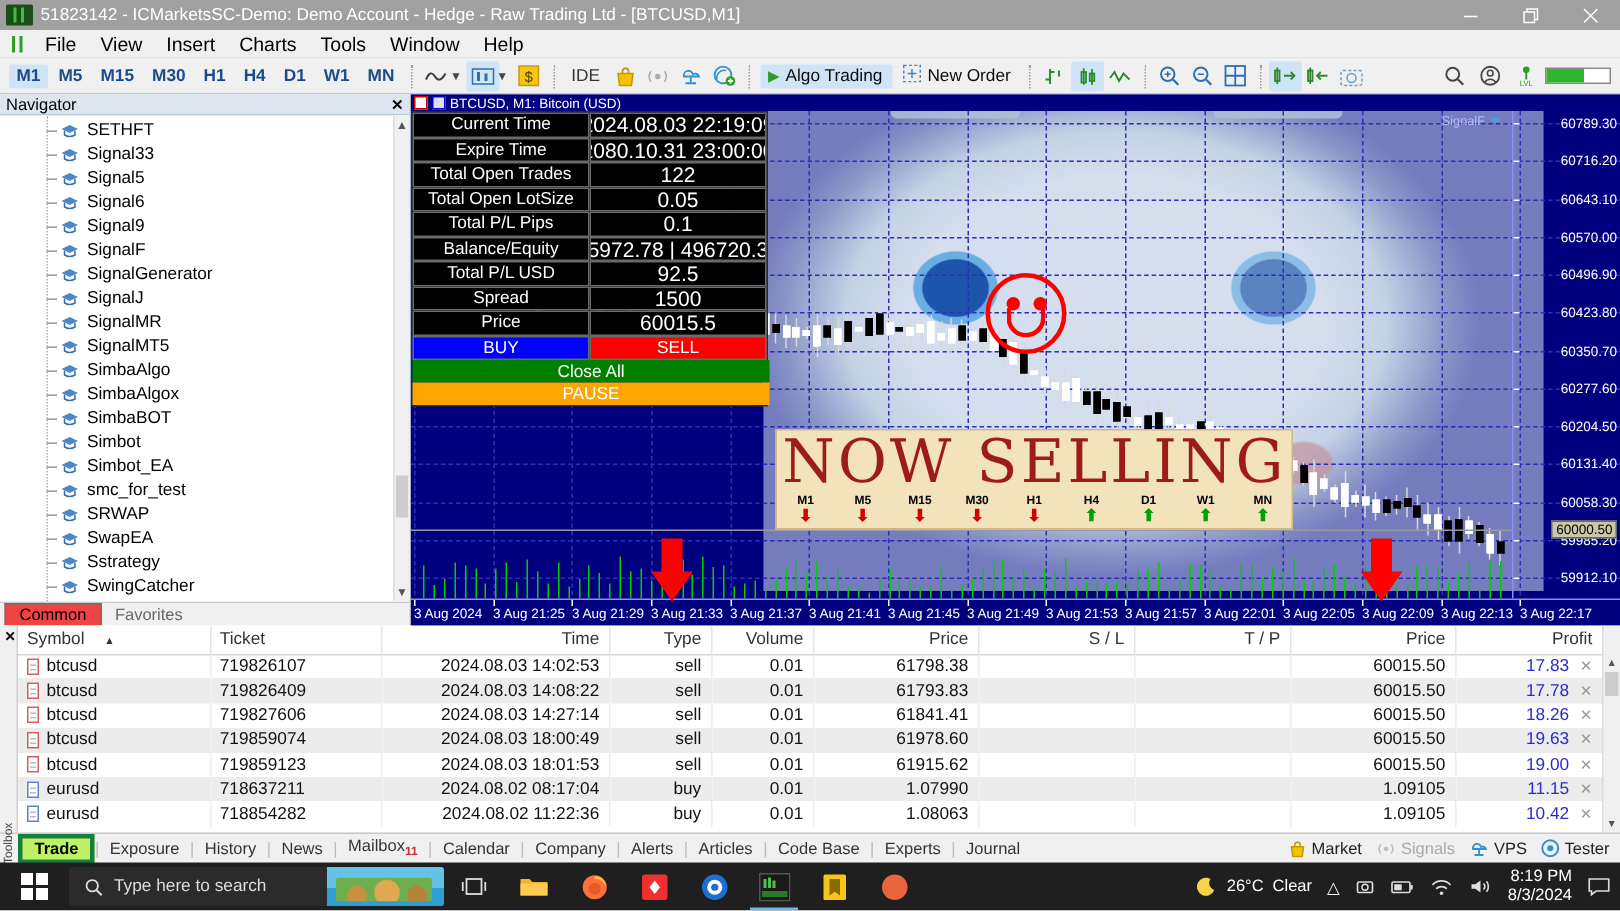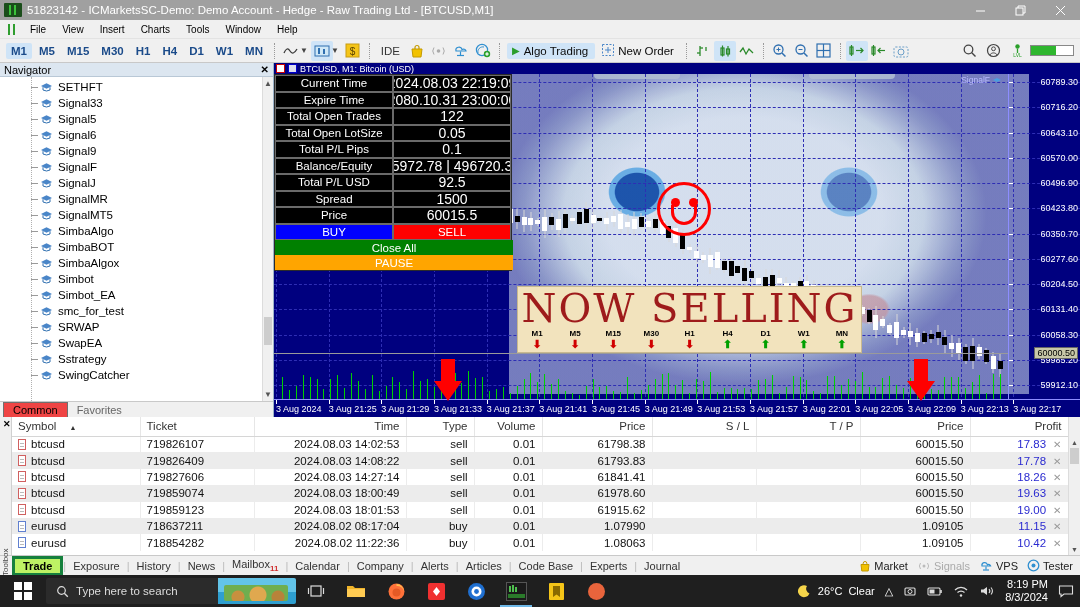--- a/index.html
+++ b/index.html
@@ -30,21 +30,21 @@
   .tb-btns { display: flex; height: 20px; }
   .tb-btn {
     width: 40px; height: 20px; display: flex; align-items: center; justify-content: center;
     color: #ffffff; font-size: 12px;
   }
   .tb-btn svg { display:block; }
 
   
   .menubar {
     height: 19px; background: #f0f0f0; display: flex; align-items: center;
-    border-bottom: 1px solid #e3e3e3; font-size: 10px; color: #000;
+    border-bottom: 1px solid #e3e3e3; font-size: 13px; color: #000;
   }
   .menu-logo {
     width: 22px; display:flex; align-items:center; justify-content:center;
   }
   .menu-logo span { display:inline-block; width:11px; height:11px; position:relative; }
   .menu-logo span::before, .menu-logo span::after {
     content:""; position:absolute; width:2px; height:11px; background:#2f9e2f; top:0;
   }
   .menu-logo span::before { left:2px; }
   .menu-logo span::after  { left:7px; }
@@ -644,20 +644,30 @@
               <span>SignalF</span>
             </div>
             <div class="nav-row">
               <span class="dash"></span>
               <span class="ea-ico">
                 <svg width="13" height="11" viewBox="0 0 13 11">
                   <path d="M1 4 L6.5 1.3 L12 4 L6.5 6.7 Z" fill="#4a86c8"></path>
                   <path d="M3 5.2 V8 Q6.5 10 10 8 V5.2" fill="none" stroke="#2f6fb0" stroke-width="1"></path>
                 </svg>
               </span>
+              <span>SignalGenerator</span>
+            </div>
+            <div class="nav-row">
+              <span class="dash"></span>
+              <span class="ea-ico">
+                <svg width="13" height="11" viewBox="0 0 13 11">
+                  <path d="M1 4 L6.5 1.3 L12 4 L6.5 6.7 Z" fill="#4a86c8"></path>
+                  <path d="M3 5.2 V8 Q6.5 10 10 8 V5.2" fill="none" stroke="#2f6fb0" stroke-width="1"></path>
+                </svg>
+              </span>
               <span>SignalJ</span>
             </div>
             <div class="nav-row">
               <span class="dash"></span>
               <span class="ea-ico">
                 <svg width="13" height="11" viewBox="0 0 13 11">
                   <path d="M1 4 L6.5 1.3 L12 4 L6.5 6.7 Z" fill="#4a86c8"></path>
                   <path d="M3 5.2 V8 Q6.5 10 10 8 V5.2" fill="none" stroke="#2f6fb0" stroke-width="1"></path>
                 </svg>
               </span>
@@ -684,31 +694,31 @@
               <span>SimbaAlgo</span>
             </div>
             <div class="nav-row">
               <span class="dash"></span>
               <span class="ea-ico">
                 <svg width="13" height="11" viewBox="0 0 13 11">
                   <path d="M1 4 L6.5 1.3 L12 4 L6.5 6.7 Z" fill="#4a86c8"></path>
                   <path d="M3 5.2 V8 Q6.5 10 10 8 V5.2" fill="none" stroke="#2f6fb0" stroke-width="1"></path>
                 </svg>
               </span>
+              <span>SimbaAlgox</span>
+            </div>
+            <div class="nav-row">
+              <span class="dash"></span>
+              <span class="ea-ico">
+                <svg width="13" height="11" viewBox="0 0 13 11">
+                  <path d="M1 4 L6.5 1.3 L12 4 L6.5 6.7 Z" fill="#4a86c8"></path>
+                  <path d="M3 5.2 V8 Q6.5 10 10 8 V5.2" fill="none" stroke="#2f6fb0" stroke-width="1"></path>
+                </svg>
+              </span>
               <span>SimbaBOT</span>
-            </div>
-            <div class="nav-row">
-              <span class="dash"></span>
-              <span class="ea-ico">
-                <svg width="13" height="11" viewBox="0 0 13 11">
-                  <path d="M1 4 L6.5 1.3 L12 4 L6.5 6.7 Z" fill="#4a86c8"></path>
-                  <path d="M3 5.2 V8 Q6.5 10 10 8 V5.2" fill="none" stroke="#2f6fb0" stroke-width="1"></path>
-                </svg>
-              </span>
-              <span>SimbaAlgox</span>
             </div>
             <div class="nav-row">
               <span class="dash"></span>
               <span class="ea-ico">
                 <svg width="13" height="11" viewBox="0 0 13 11">
                   <path d="M1 4 L6.5 1.3 L12 4 L6.5 6.7 Z" fill="#4a86c8"></path>
                   <path d="M3 5.2 V8 Q6.5 10 10 8 V5.2" fill="none" stroke="#2f6fb0" stroke-width="1"></path>
                 </svg>
               </span>
               <span>Simbot</span>

